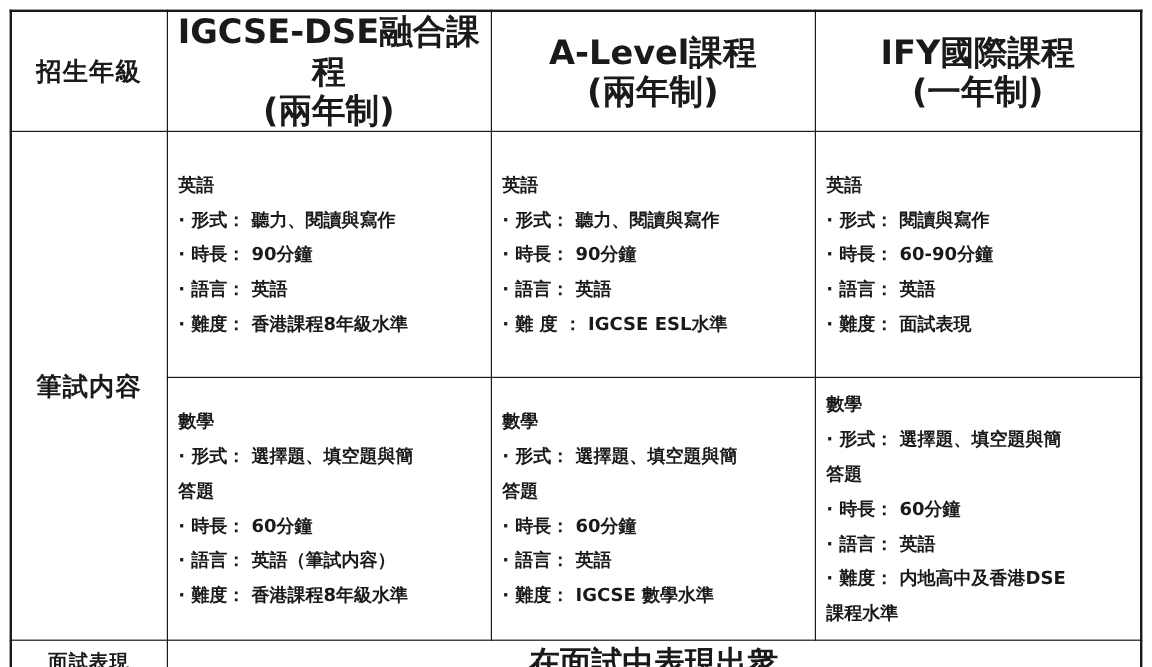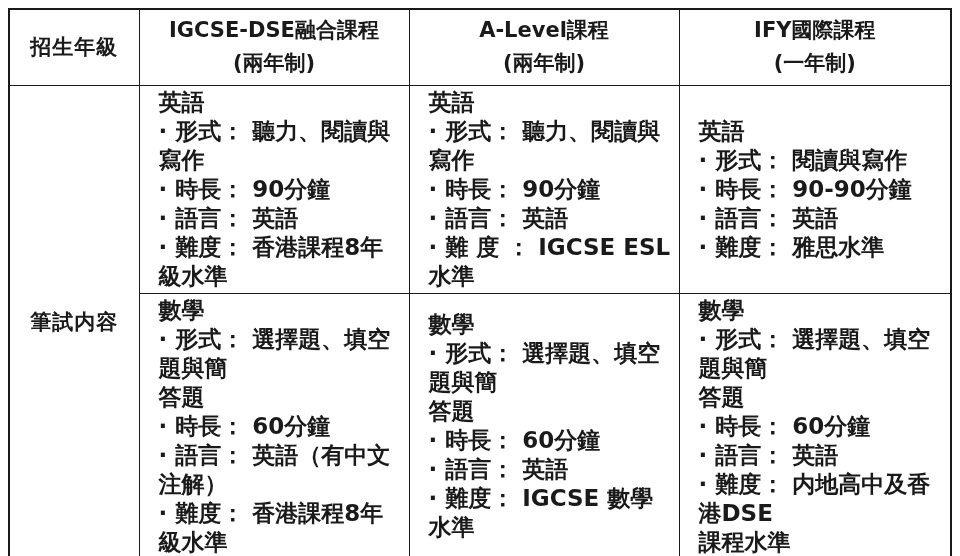--- a/index.html
+++ b/index.html
@@ -35,37 +35,37 @@
   }
   
   tr.header-row { height: 76px; }
   th.corner {
     font-size: 21px;
     text-align: center;
     letter-spacing: 1px;
   }
   th.course {
     text-align: center;
-    font-size: 21px;
+    font-size: 28px;
     padding: 0 4px;
   }
   .course-title { line-height: 33px; }
   .course-sub   { line-height: 33px; font-weight: bold; text-align: center; }
   
   tr.english-row { height: 205px; }
   tr.math-row    { height: 219px; }
   td.row-label {
     font-size: 21px;
     text-align: center;
     letter-spacing: 1px;
     margin-left: 21px;
   }
   td.spec-cell {
-    padding: 2px 3px 2px 19px;
-    font-size: 23px;
+    padding: 2px 3px 2px 9px;
+    font-size: 15px;
   }
   .subject { line-height: 29px; }
   .spec {
     line-height: 29px;
     white-space: pre-wrap;
     word-break: break-all;
   }
   
   tr.footer-row { height: 39px; }
   td.interview-label {
@@ -122,33 +122,33 @@
         <div class="subject">英語</div>
         <div class="spec">· 形式： 聽力、閱讀與寫作</div>
         <div class="spec">· 時長： 90分鐘</div>
         <div class="spec">· 語言： 英語</div>
         <div class="spec">· 難 度 ： IGCSE ESL水準</div>
       </td>
 
       <td class="spec-cell">
         <div class="subject">英語</div>
         <div class="spec">· 形式： 閱讀與寫作</div>
-        <div class="spec">· 時長： 90-90分鐘</div>
+        <div class="spec">· 時長： 60-90分鐘</div>
         <div class="spec">· 語言： 英語</div>
-        <div class="spec">· 難度： 雅思水準</div>
+        <div class="spec">· 難度： 面試表現</div>
       </td>
     </tr>
 
     <tr class="math-row">
       <td class="spec-cell">
         <div class="subject">數學</div>
         <div class="spec">· 形式： 選擇題、填空題與簡
 答題</div>
         <div class="spec">· 時長： 60分鐘</div>
-        <div class="spec">· 語言： 英語（有中文注解）</div>
+        <div class="spec">· 語言： 英語（筆試内容）</div>
         <div class="spec">· 難度： 香港課程8年級水準</div>
       </td>
 
       <td class="spec-cell">
         <div class="subject">數學</div>
         <div class="spec">· 形式： 選擇題、填空題與簡
 答題</div>
         <div class="spec">· 時長： 60分鐘</div>
         <div class="spec">· 語言： 英語</div>
         <div class="spec">· 難度： IGCSE 數學水準</div>

